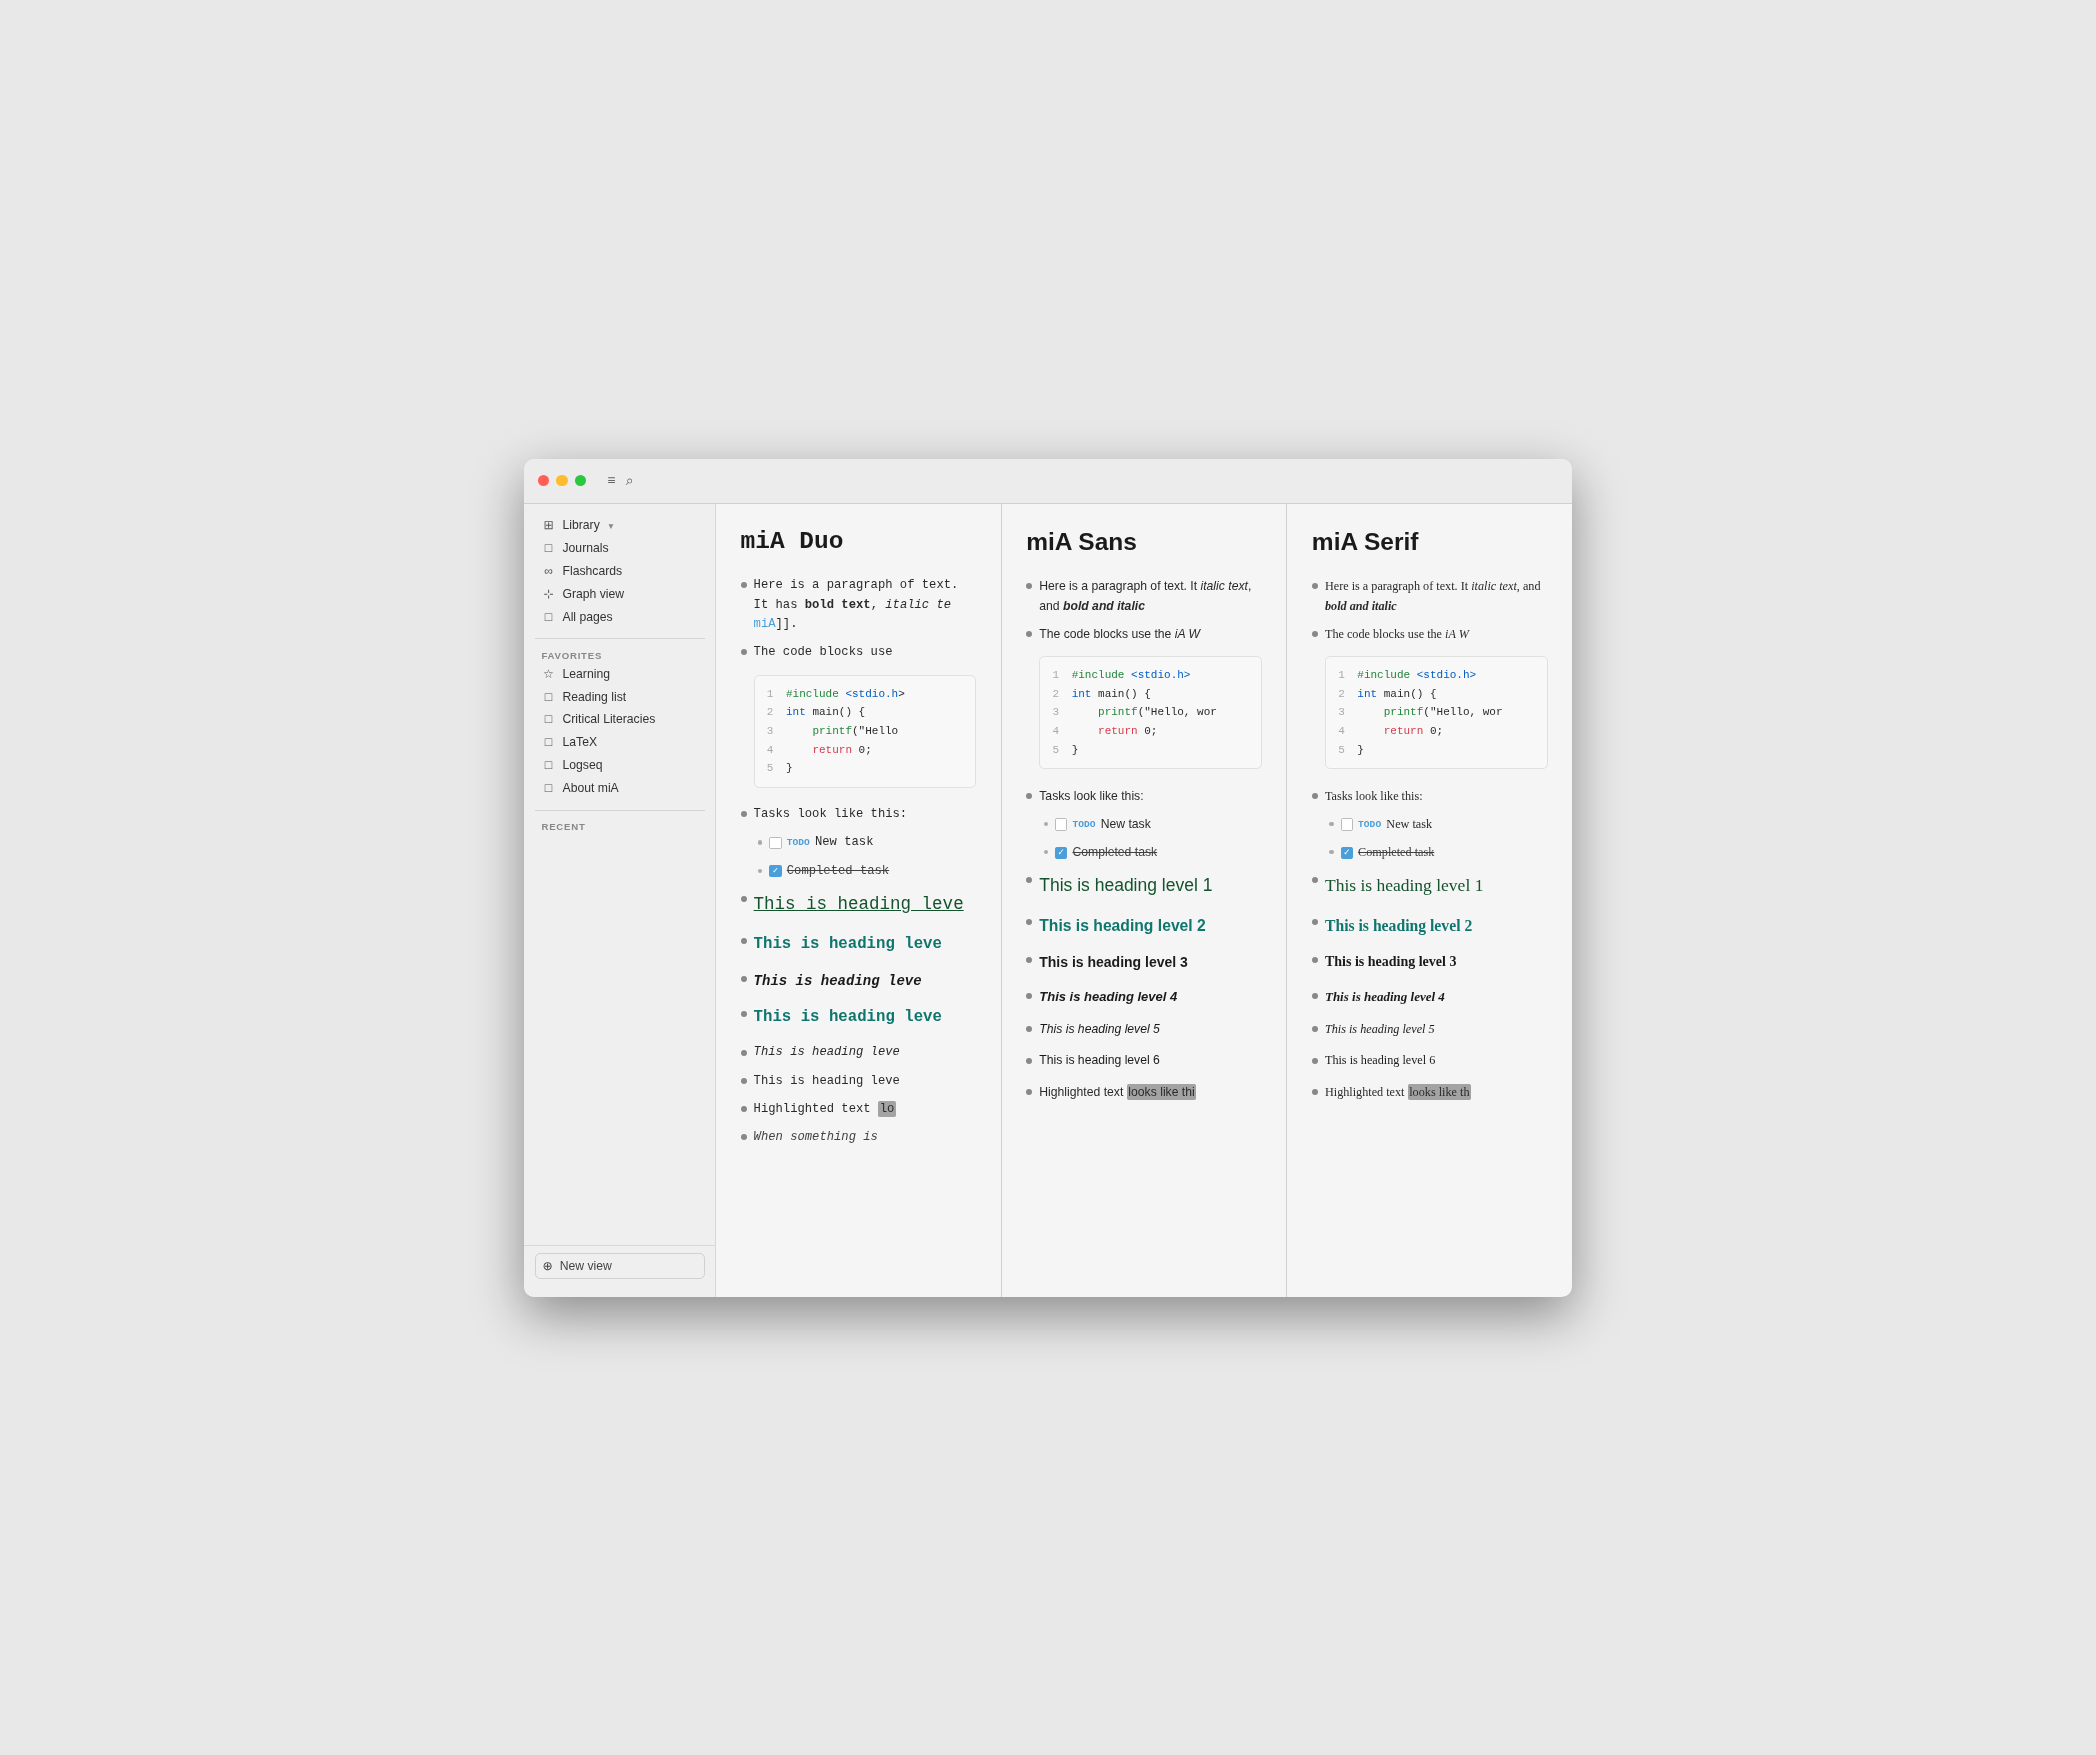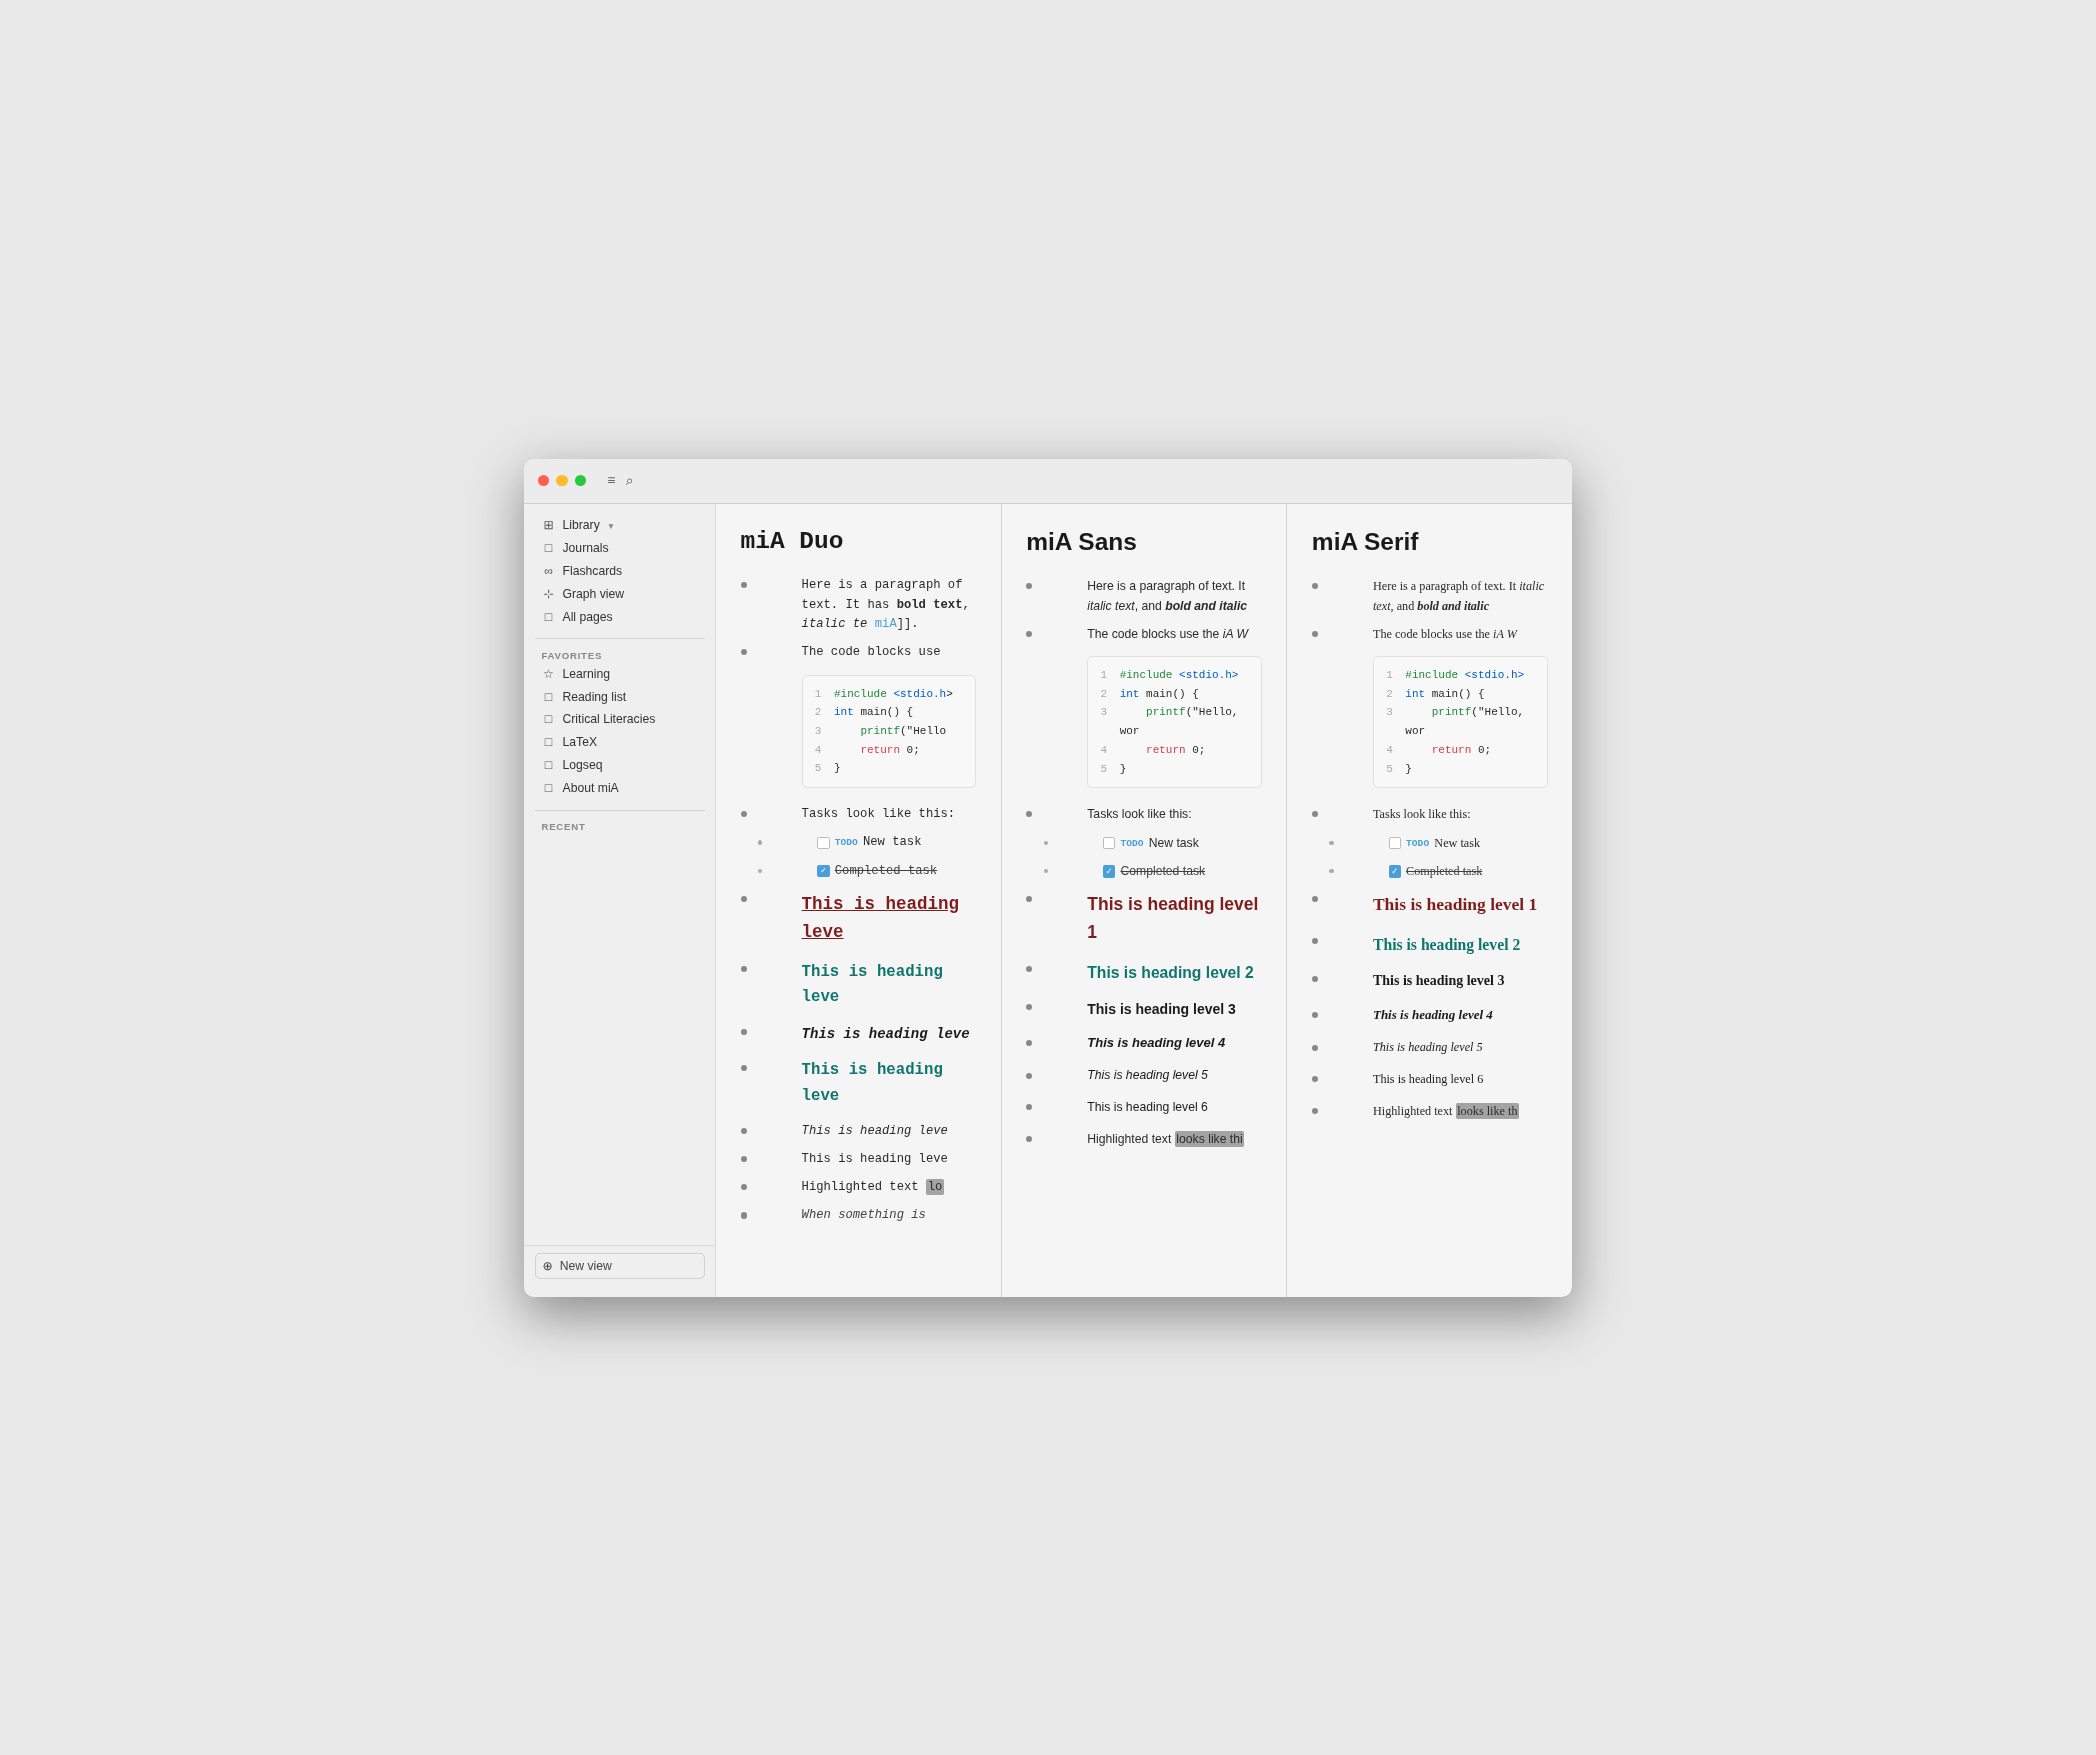--- a/index.html
+++ b/index.html
@@ -167,21 +167,20 @@
     .bullet-dot-small {
       width: 4.4px;
       height: 4.4px;
       border-radius: 50%;
       background: #aaa;
       margin-top: 7px;
       flex-shrink: 0;
     }
     .bullet-content {
       flex: 1;
-      margin-left: 48px;
     }
     
     .duo { font-family: 'Courier New', Courier, monospace; }
     .sans { font-family: -apple-system, BlinkMacSystemFont, sans-serif; }
     .serif { font-family: Georgia, 'Times New Roman', serif; }
 
     .text-bold { font-weight: 700; }
     .text-italic { font-style: italic; }
     .text-bold-italic { font-weight: 700; font-style: italic; }
     .text-link { color: #4a9eda; text-decoration: none; }
@@ -238,21 +237,21 @@
       line-height: 1;
     }
     .todo-badge {
       font-size: 9.6px;
       font-weight: 600;
       color: #4a9eda;
       font-family: 'Courier New', monospace;
     }
 
     
-    .heading-1 { font-size: 17.5px; font-weight: 700; margin-bottom: 5.2px; color: #7f1d1d; }
+    .heading-1 { font-size: 17.5px; font-weight: 400; margin-bottom: 5.2px; color: #14532d; }
     .heading-1-duo { font-family: 'Courier New', monospace; text-decoration: underline; }
     .heading-2 { font-size: 15.7px; font-weight: 700; margin-bottom: 4.4px; color: #0f766e; }
     .heading-3 { font-size: 14px; font-weight: 700; margin-bottom: 4.4px; color: #1a1a1a; }
     .heading-4 { font-size: 13px; font-weight: 700; font-style: italic; margin-bottom: 3.5px; color: #1a1a1a; }
     .heading-5 { font-size: 12.2px; font-style: italic; margin-bottom: 3.5px; color: #1a1a1a; }
     .heading-6 { font-size: 12.2px; font-weight: 400; margin-bottom: 3.5px; color: #1a1a1a; }
     .heading-italic-duo { font-style: italic; font-family: 'Courier New', monospace; }
 
     .highlight {
       background: #a3a3a3;

